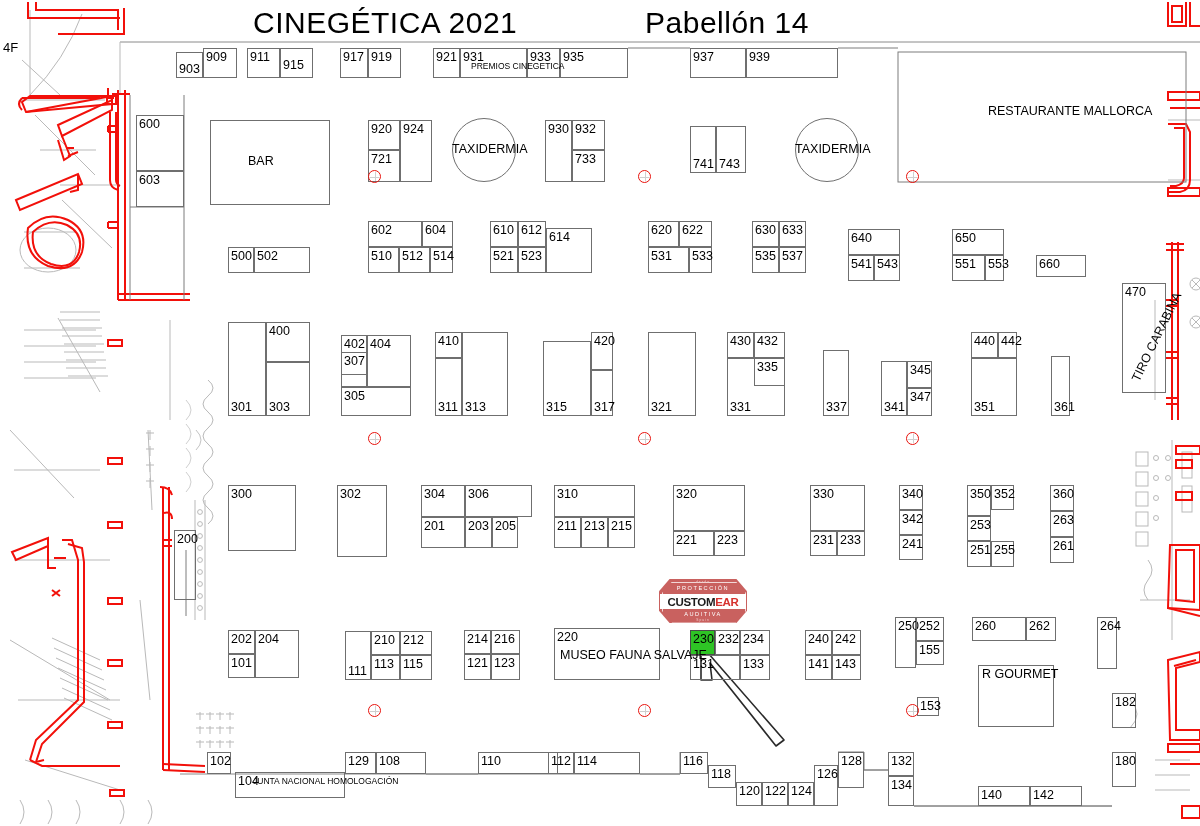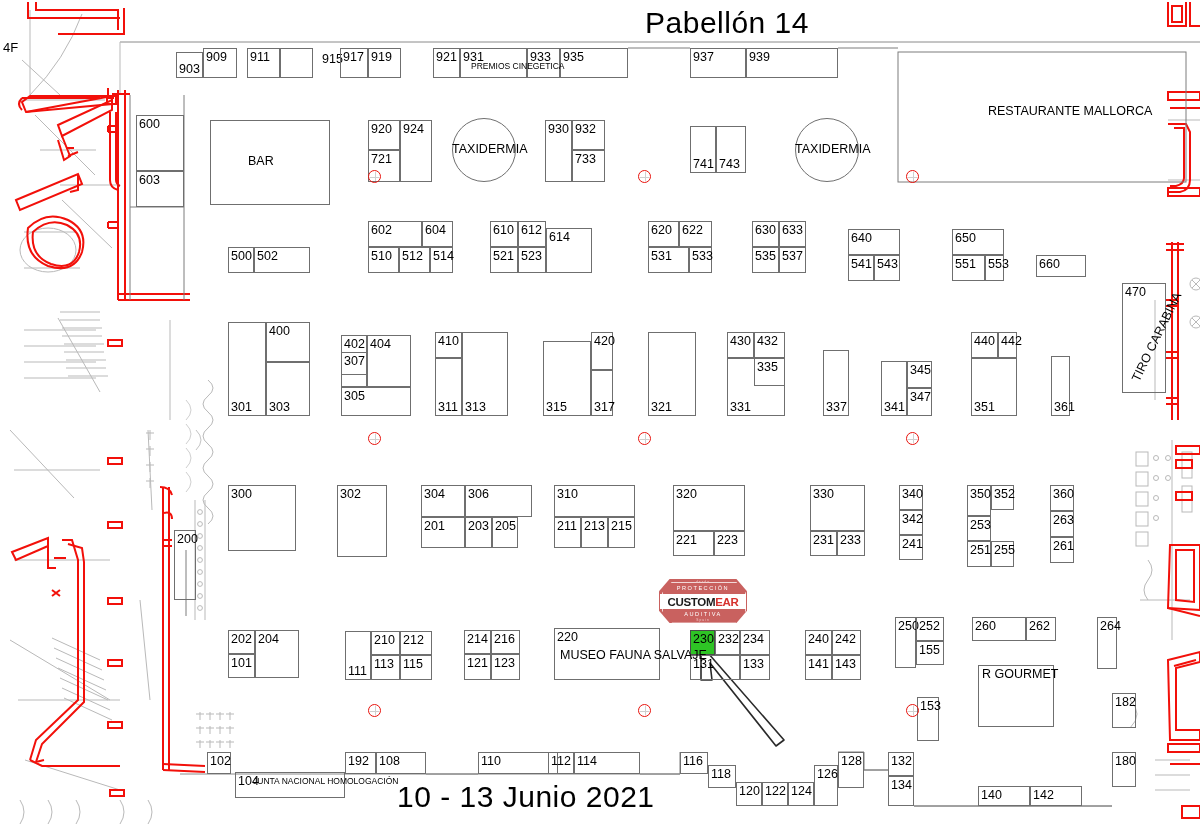--- a/index.html
+++ b/index.html
@@ -269,36 +269,36 @@
 
     <g stroke="#7c7c7c" stroke-width="1" class="nofill">
       <rect x="898" y="52" width="288" height="130"></rect>
     </g>
 
     <g>
       <path d="M701 645 L784 740 L776 746 L710 663 L712 680 L701 680 Z" fill="#ffffff" stroke="#2a2a2a" stroke-width="1.6" stroke-linejoin="round"></path>
     </g>
   </svg>
 
+  <div class="txt title-main" style="left:253px;top:6px;">CINEGÉTICA 2021</div>
   <div class="txt title-hall" style="left:645px;top:6px;">Pabellón 14</div>
-  <div class="txt title-dates" style="left:397px;top:780px;">10 - 13 Junio 2021</div>
   <div class="txt floor-label" style="left:3px;top:40px;">4F</div>
 
   <div id="booth-layer">
       <div class="booth" style="left: 176px; top: 52px; width: 27px; height: 26px;">
         <span class="bn" style="left: 2px; bottom: 2px;">903</span>
       </div>
       <div class="booth" style="left: 203px; top: 48px; width: 34px; height: 30px;">
         <span class="bn" style="left: 2px; top: 2px;">909</span>
       </div>
       <div class="booth" style="left: 247px; top: 48px; width: 33px; height: 30px;">
         <span class="bn" style="left: 2px; top: 2px;">911</span>
       </div>
       <div class="booth" style="left: 280px; top: 48px; width: 33px; height: 30px;">
-        <span class="bn" style="left: 2px; top: 4px; margin-left: 39px;">915</span>
+        <span class="bn" style="left: 2px; top: 10px;">915</span>
       </div>
       <div class="booth" style="left: 340px; top: 48px; width: 28px; height: 30px;">
         <span class="bn" style="left: 2px; top: 2px;">917</span>
       </div>
       <div class="booth" style="left: 368px; top: 48px; width: 33px; height: 30px;">
         <span class="bn" style="left: 2px; top: 2px;">919</span>
       </div>
       <div class="booth" style="left: 433px; top: 48px; width: 27px; height: 30px;">
         <span class="bn" style="left: 2px; top: 2px;">921</span>
       </div>
@@ -661,21 +661,21 @@
       </div>
       <div class="booth" style="left: 895px; top: 617px; width: 21px; height: 51px;">
         <span class="bn" style="left: 2px; top: 2px;">250</span>
       </div>
       <div class="booth" style="left: 916px; top: 617px; width: 28px; height: 24px;">
         <span class="bn" style="left: 2px; top: 2px;">252</span>
       </div>
       <div class="booth" style="left: 916px; top: 641px; width: 28px; height: 24px;">
         <span class="bn" style="left: 2px; top: 2px;">155</span>
       </div>
-      <div class="booth" style="left: 917px; top: 697px; width: 22px; height: 44px;">
+      <div class="booth" style="left: 917px; top: 697px; width: 22px; height: 19px;">
         <span class="bn" style="left: 2px; top: 2px;">153</span>
       </div>
       <div class="booth" style="left: 972px; top: 617px; width: 54px; height: 24px;">
         <span class="bn" style="left: 2px; top: 2px;">260</span>
       </div>
       <div class="booth" style="left: 1026px; top: 617px; width: 30px; height: 24px;">
         <span class="bn" style="left: 2px; top: 2px;">262</span>
       </div>
       <div class="booth" style="left: 1097px; top: 617px; width: 20px; height: 52px;">
         <span class="bn" style="left: 2px; top: 2px;">264</span>
@@ -686,21 +686,21 @@
       <div class="booth" style="left: 174px; top: 530px; width: 22px; height: 70px;">
         <span class="bn" style="left: 2px; top: 2px;">200</span>
       </div>
       <div class="booth" style="left: 207px; top: 752px; width: 24px; height: 22px;">
         <span class="bn" style="left: 2px; top: 2px;">102</span>
       </div>
       <div class="booth" style="left: 235px; top: 772px; width: 110px; height: 26px;">
         <span class="bn" style="left: 2px; top: 2px;">104</span>
       </div>
       <div class="booth" style="left: 345px; top: 752px; width: 31px; height: 22px;">
-        <span class="bn" style="left: 2px; top: 2px;">192</span>
+        <span class="bn" style="left: 2px; top: 2px;">129</span>
       </div>
       <div class="booth" style="left: 376px; top: 752px; width: 50px; height: 22px;">
         <span class="bn" style="left: 2px; top: 2px;">108</span>
       </div>
       <div class="booth" style="left: 478px; top: 752px; width: 80px; height: 22px;">
         <span class="bn" style="left: 2px; top: 2px;">110</span>
       </div>
       <div class="booth" style="left: 548px; top: 752px; width: 26px; height: 22px;">
         <span class="bn" style="left: 2px; top: 2px;">112</span>
       </div>

